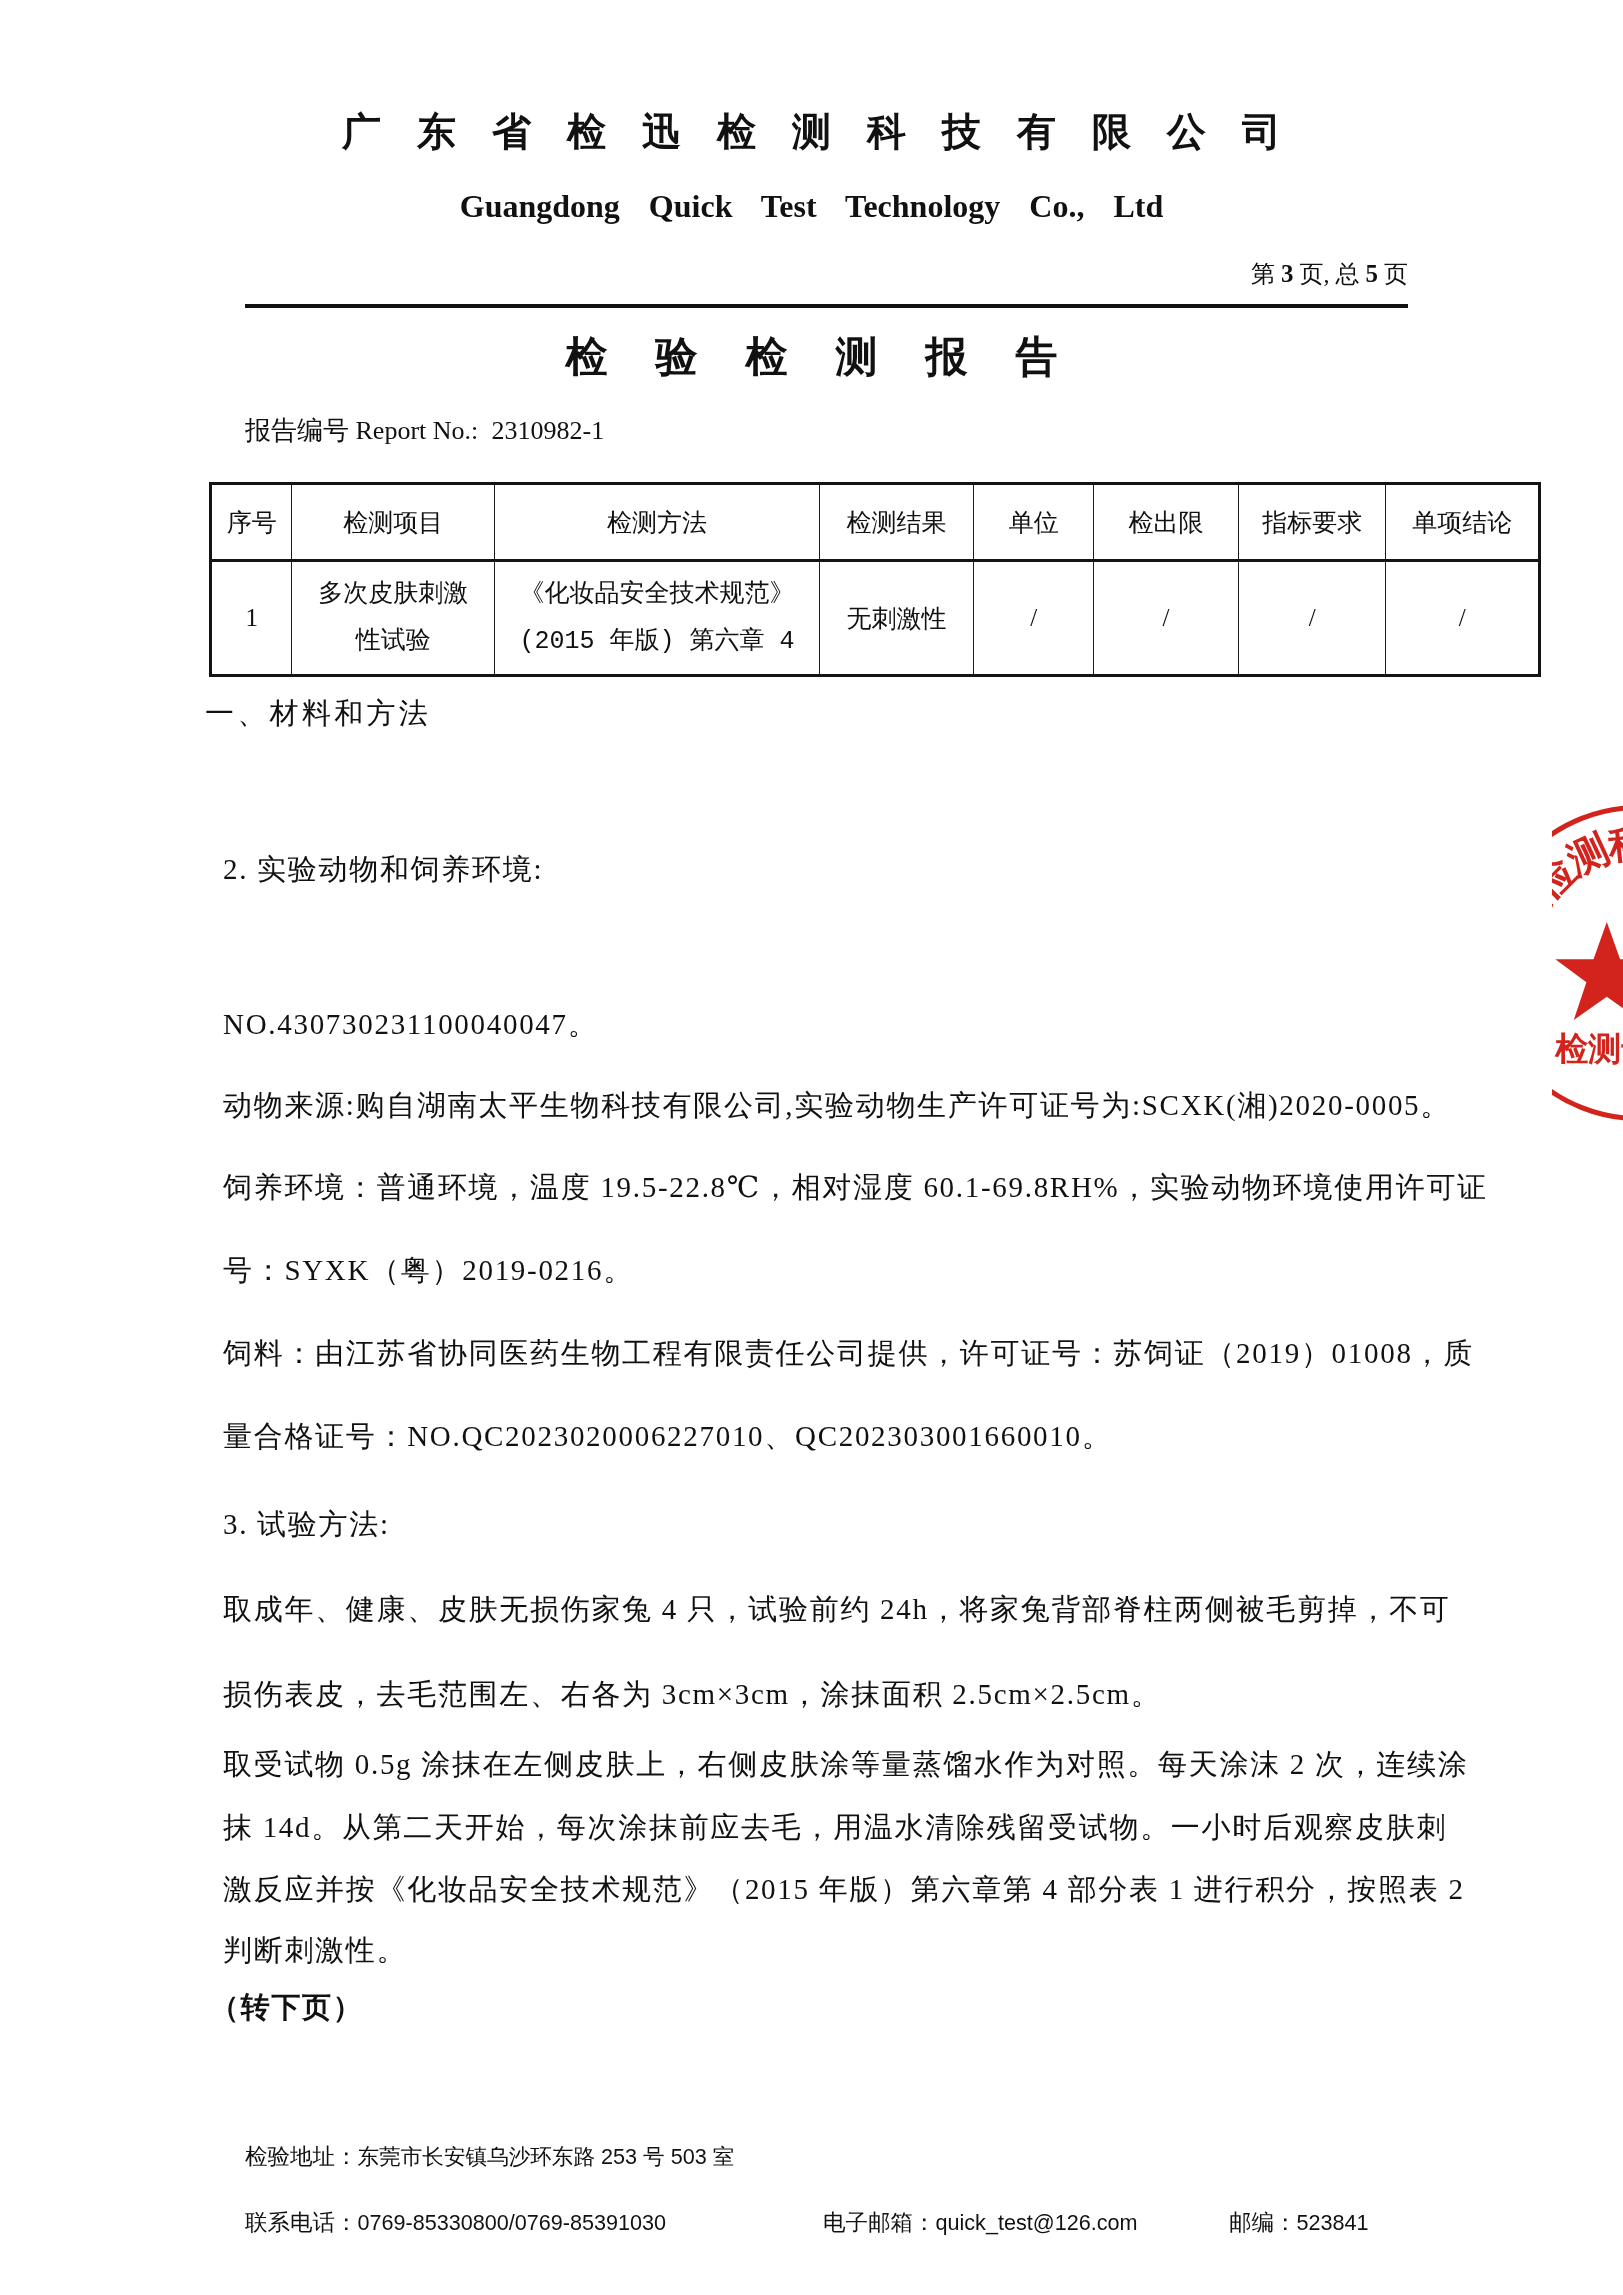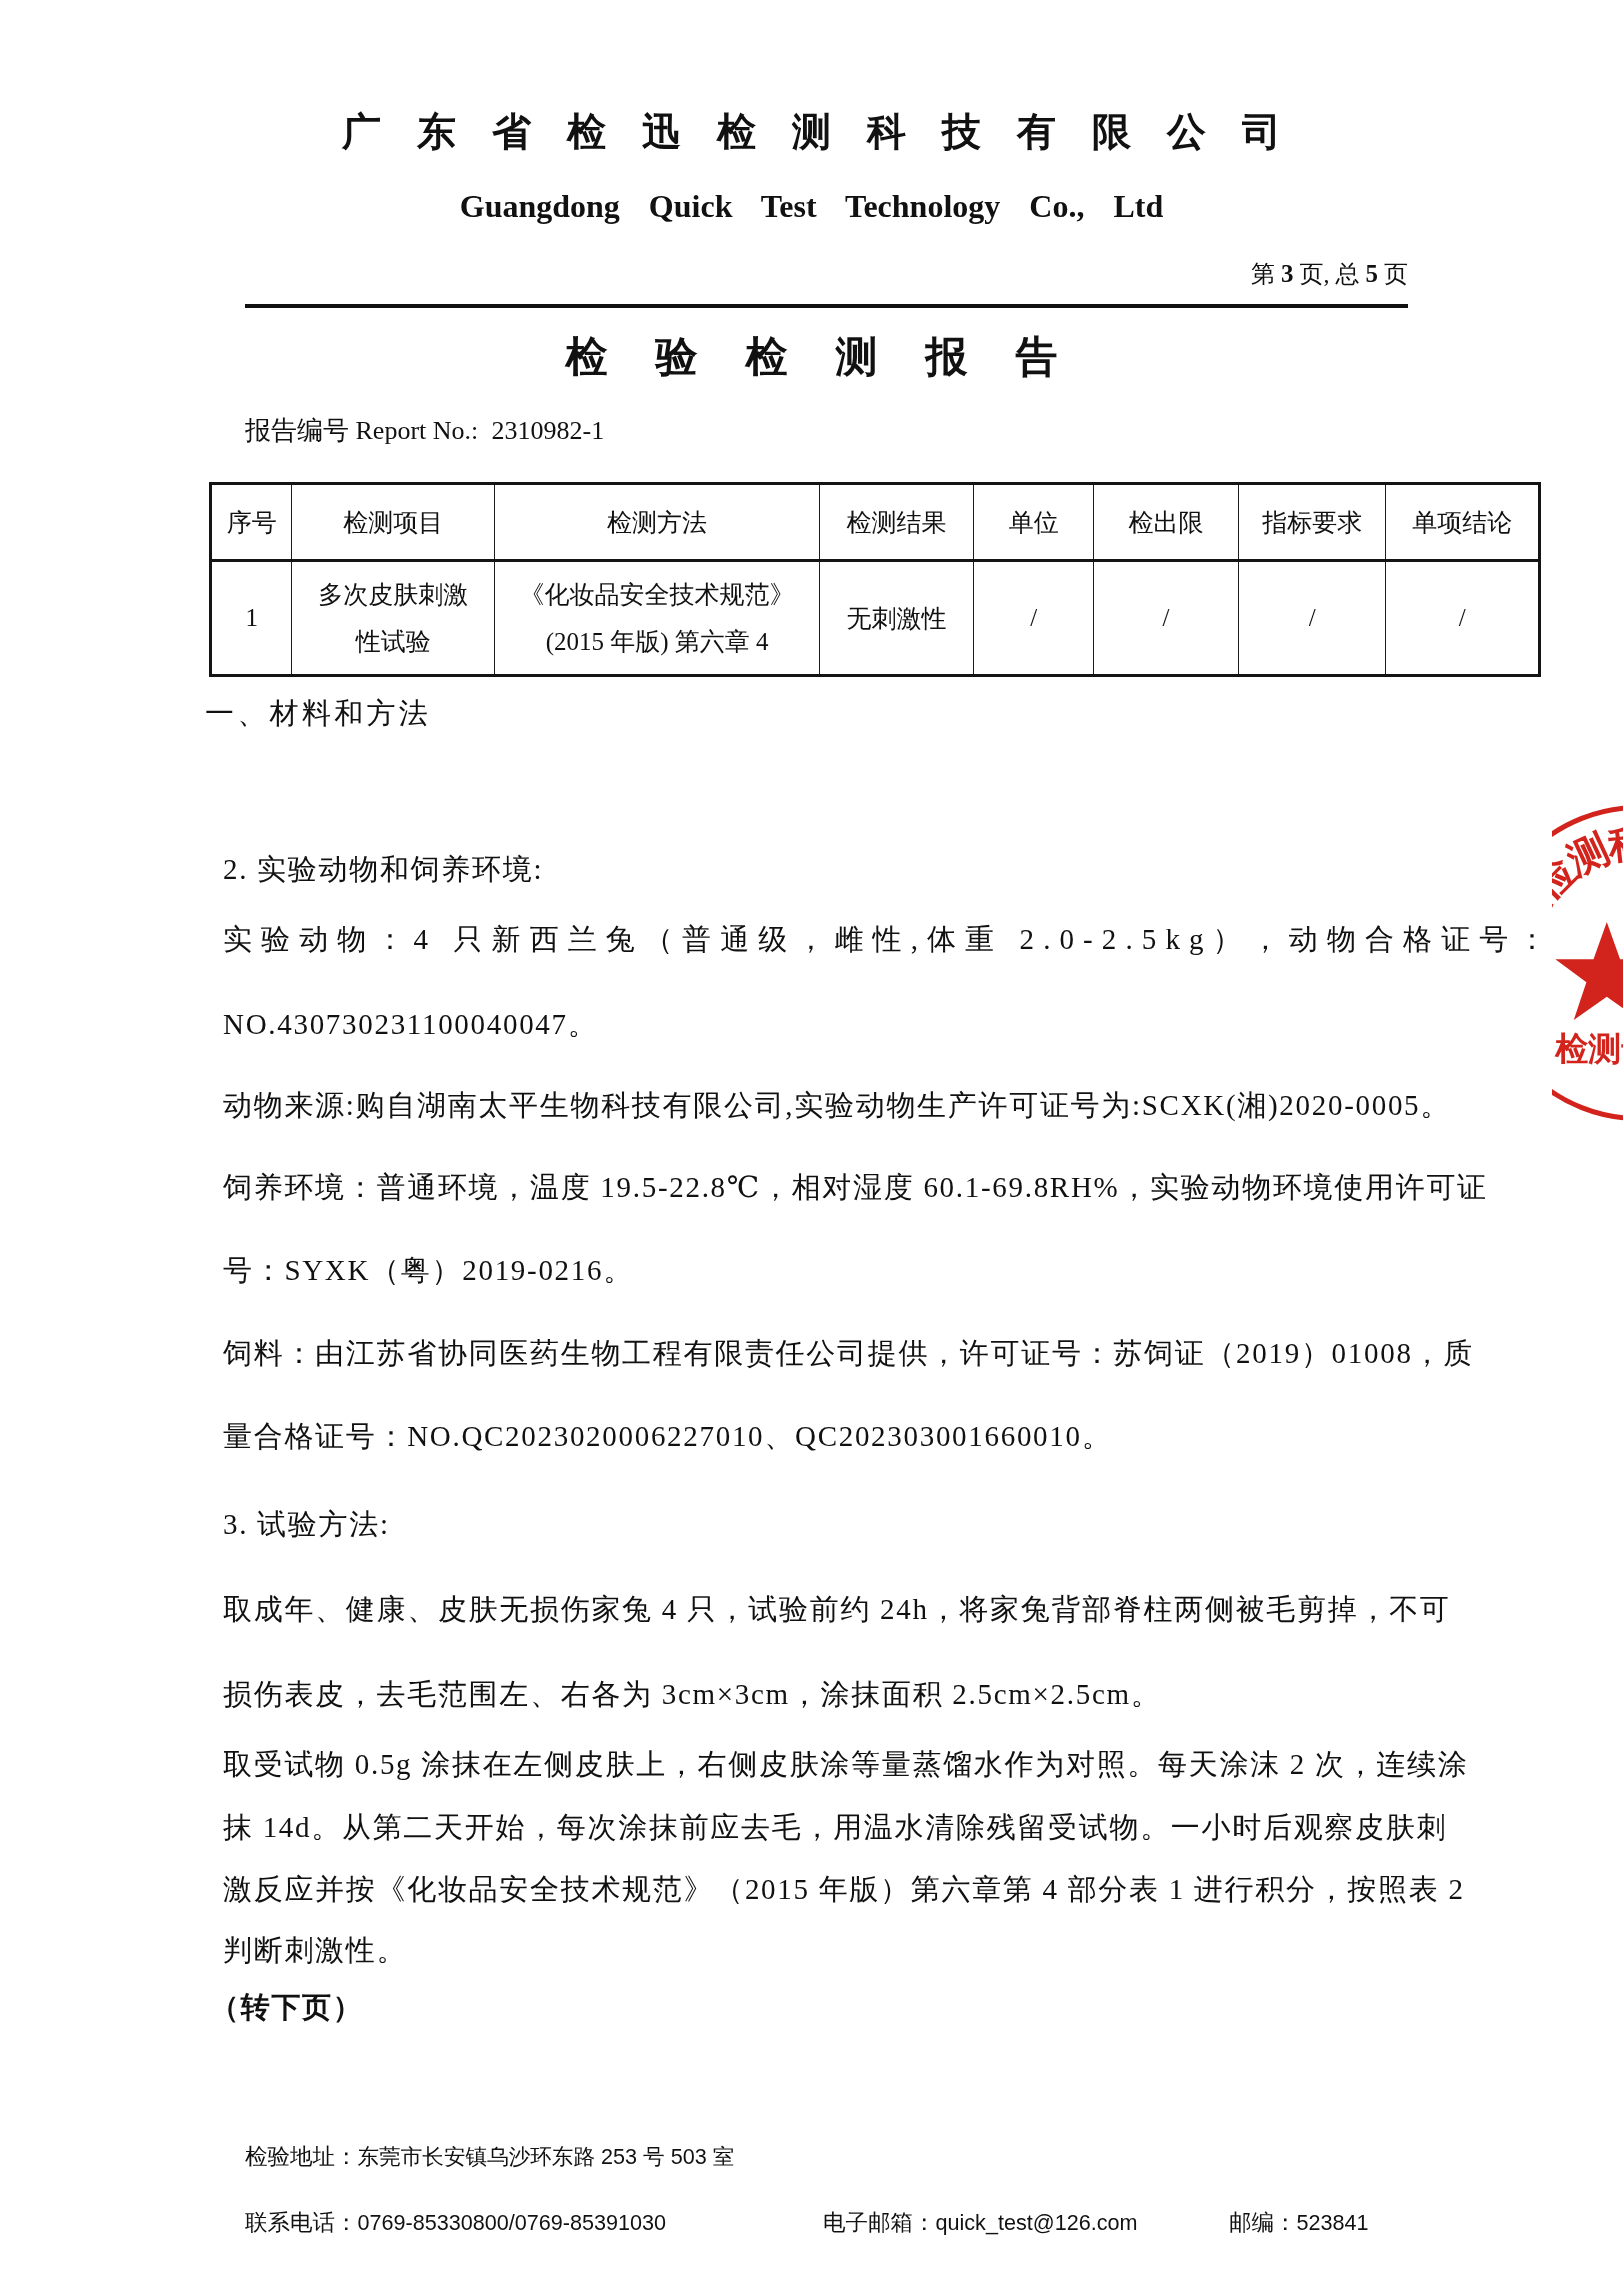--- a/index.html
+++ b/index.html
@@ -47,21 +47,21 @@
   }
   table.results th,table.results td{
     border-left:1.7px solid #1c1c1c;border-right:1.7px solid #1c1c1c;
     text-align:center;vertical-align:middle;font-weight:normal;
     padding:0 3.3px;overflow:hidden;
   }
   table.results{border:3.3px solid #141414;}
   table.results tr.hdr{height:77px;}
   table.results tr.hdr th{border-bottom:3.3px solid #141414;}
   table.results tr.data{height:115px;}
-  .cell-2line div{line-height:47px;}
+  .cell-2line div{line-height:47px;font-family:Liberation Mono, monospace;}
   
   .bline{
     position:absolute;font-size:29px;letter-spacing:1.7px;white-space:nowrap;left:223px;
   }
   .bline.head{left:205px;letter-spacing:3.3px;}
   .bline.spread{letter-spacing:9.1px;}
   .bline.boldline{font-weight:bold;left:210px;}
   
   .stamp-clip{
     position:absolute;left:1552px;top:785px;width:72px;height:358px;
@@ -153,21 +153,20 @@
         <td>/</td>
         <td>/</td>
         <td>/</td>
       </tr>
     </tbody>
       </table>
   </div>
 
   <div class="bline head" style="top:694px">一、材料和方法</div>
   <div class="bline" style="top:850px">2. 实验动物和饲养环境:</div>
-  <div class="bline spread" style="top:920px">实验动物：4 只新西兰兔（普通级，雌性,体重 2.0-2.5kg），动物合格证号：</div>
   <div class="bline" style="top:1005px">NO.430730231100040047。</div>
   <div class="bline" style="top:1086px">动物来源:购自湖南太平生物科技有限公司,实验动物生产许可证号为:SCXK(湘)2020-0005。</div>
   <div class="bline" style="top:1168px">饲养环境：普通环境，温度 19.5-22.8℃，相对湿度 60.1-69.8RH%，实验动物环境使用许可证</div>
   <div class="bline" style="top:1251px">号：SYXK（粤）2019-0216。</div>
   <div class="bline" style="top:1334px">饲料：由江苏省协同医药生物工程有限责任公司提供，许可证号：苏饲证（2019）01008，质</div>
   <div class="bline" style="top:1417px">量合格证号：NO.QC2023020006227010、QC202303001660010。</div>
   <div class="bline" style="top:1505px">3. 试验方法:</div>
   <div class="bline" style="top:1590px">取成年、健康、皮肤无损伤家兔 4 只，试验前约 24h，将家兔背部脊柱两侧被毛剪掉，不可</div>
   <div class="bline" style="top:1675px">损伤表皮，去毛范围左、右各为 3cm×3cm，涂抹面积 2.5cm×2.5cm。</div>
   <div class="bline" style="top:1745px">取受试物 0.5g 涂抹在左侧皮肤上，右侧皮肤涂等量蒸馏水作为对照。每天涂沫 2 次，连续涂</div>

